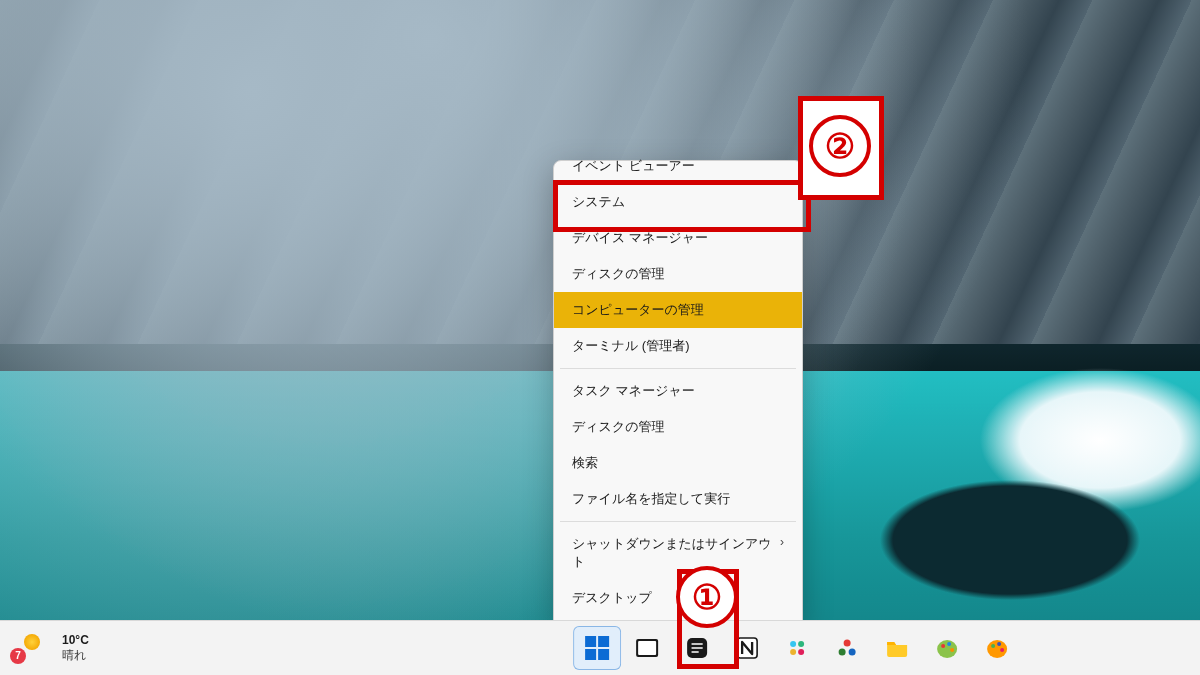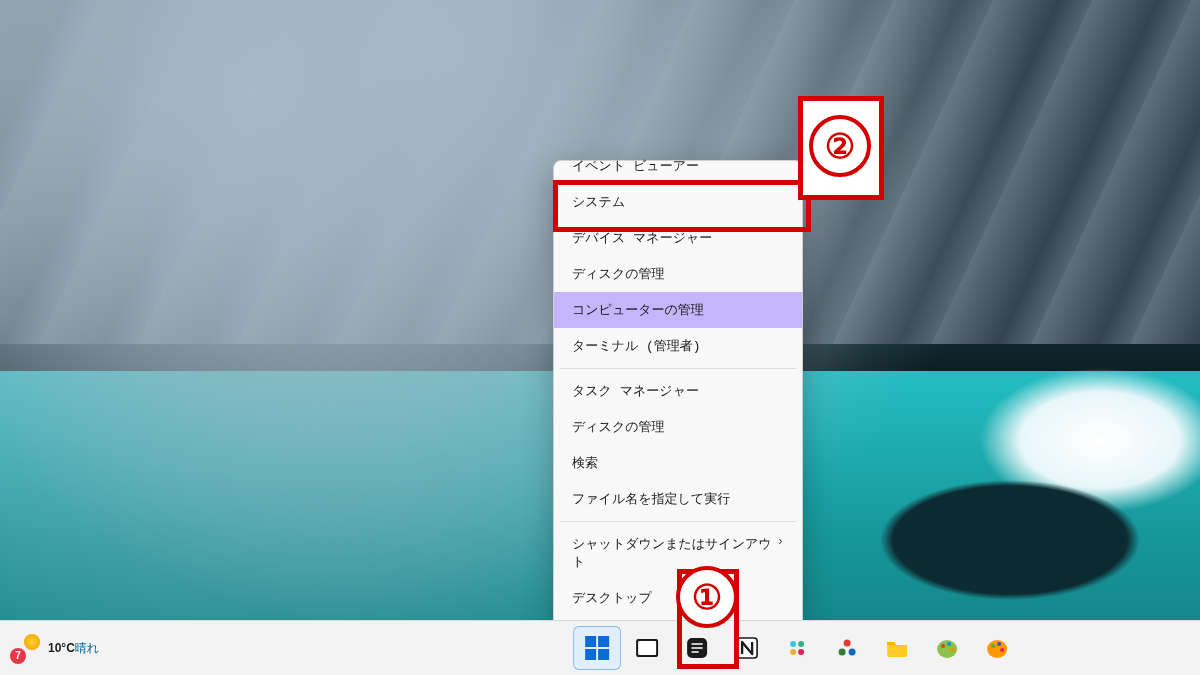--- a/index.html
+++ b/index.html
@@ -79,23 +79,23 @@
     background: #e63946;
     color: #fff;
     font-size: 10px;
     font-weight: 700;
     border-radius: 9px;
     display: flex;
     align-items: center;
     justify-content: center;
     box-sizing: border-box;
   }
-  .taskbar .weather .text { display: flex; flex-direction: row; }
+  .taskbar .weather .text { display: flex; flex-direction: column; margin-left: 14px; }
   .taskbar .weather .temp { font-weight: 600; }
-  .taskbar .weather .cond { color: #0369a1; }
+  .taskbar .weather .cond { color: #404040; }
 
   .taskbar .center-apps {
     position: absolute;
     left: 50%;
     transform: translateX(-6%);
     display: flex;
     align-items: center;
     gap: 2px;
     height: 100%;
   }
@@ -125,23 +125,22 @@
     padding: 4px 0;
     font-size: 13px;
     color: #1a1a1a;
   }
   .winx-menu .item {
     padding: 9px 18px;
     display: flex;
     align-items: flex-start;
     justify-content: space-between;
     cursor: default;
-    font-family: Liberation Mono, monospace;
-  }
-  .winx-menu .item.hover { background: #c4b5fd; }
+  }
+  .winx-menu .item.hover { background: #eab308; }
   .winx-menu .sep {
     height: 1px;
     background: #dcdcdc;
     margin: 4px 6px;
   }
   .winx-menu .chevron {
     color: #4a4a4a;
     font-size: 12px;
   }
 

